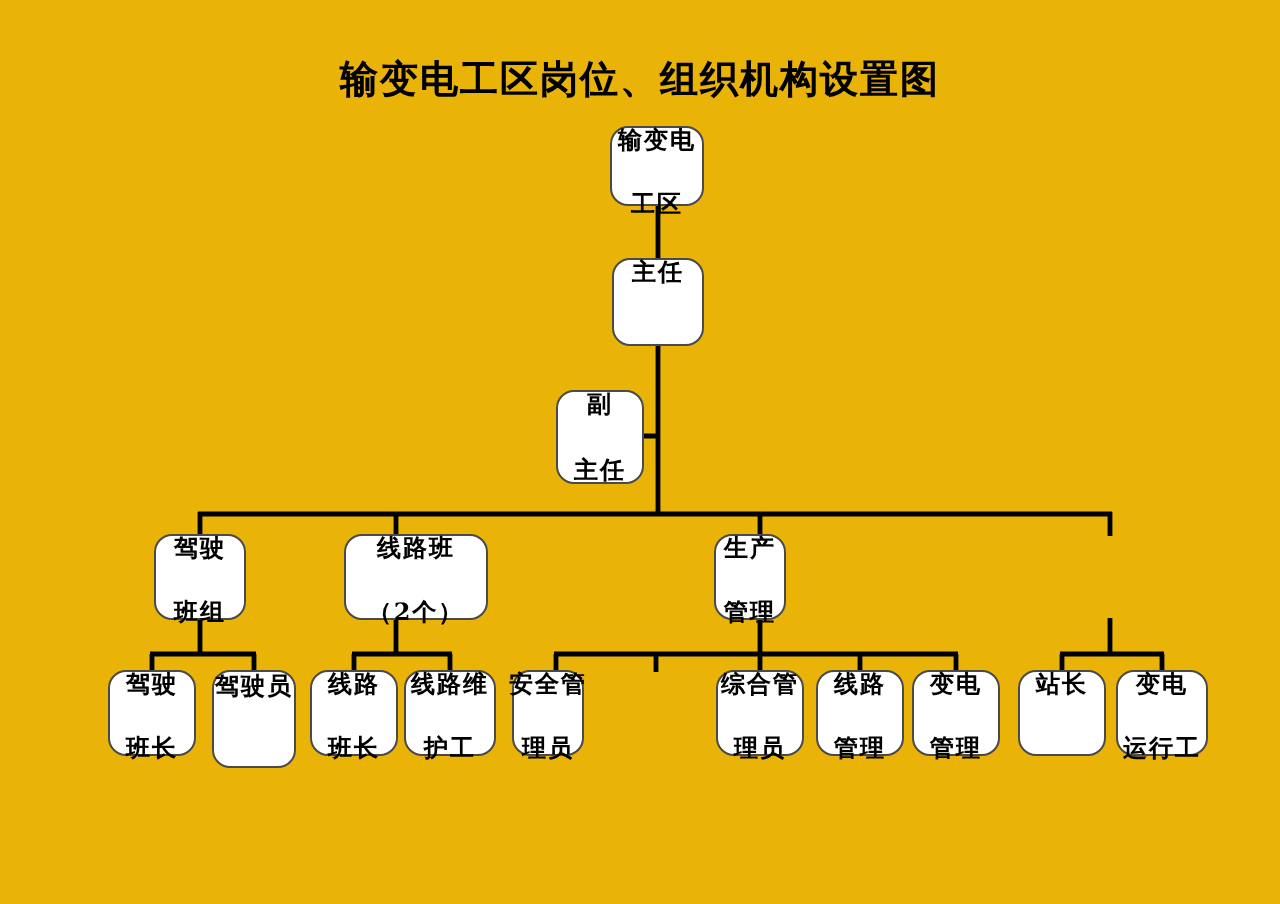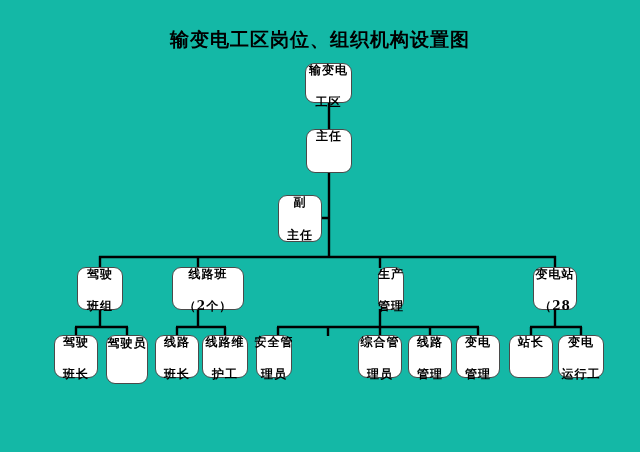--- a/index.html
+++ b/index.html
@@ -1,19 +1,19 @@
 <!DOCTYPE html>
 <html><head>
 <meta charset="utf-8">
 <style>
   html,body{margin:0;padding:0;background:#fff;}
   #stage{
     position:relative;
     width:640px;height:452px;
-    background:#14b8a6;
+    background:#eab308;
     font-family:"DejaVu Serif","Liberation Serif",serif;
     overflow:hidden;
   }
   #chart-title{
     position:absolute;
     left:0;top:27px;width:640px;
     text-align:center;
     font-size:19px;
     font-weight:bold;
     color:#000;
@@ -101,27 +101,23 @@
   </div>
 
   <div class="box" style="left:77px;top:267px;width:46px;height:43px">
     <span class="bl">驾驶</span>
     <span class="bl">班组</span>
   </div>
   <div class="box" style="left:172px;top:267px;width:72px;height:43px">
     <span class="bl">线路班</span>
     <span class="bl">（2个）</span>
   </div>
-  <div class="box" style="left:378px;top:267px;width:26px;height:43px">
+  <div class="box" style="left:357px;top:267px;width:36px;height:43px">
     <span class="bl">生产</span>
     <span class="bl">管理</span>
-  </div>
-  <div class="box" style="left:533px;top:267px;width:44px;height:43px">
-    <span class="bl">变电站</span>
-    <span class="bl">（28</span>
   </div>
 
   <div class="box" style="left:54px;top:335px;width:44px;height:43px">
     <span class="bl">驾驶</span>
     <span class="bl">班长</span>
   </div>
   <div class="box" style="left:106px;top:335px;width:42px;height:49px">
     <span class="bl">驾驶员</span>
     <span class="bl"></span>
   </div>

